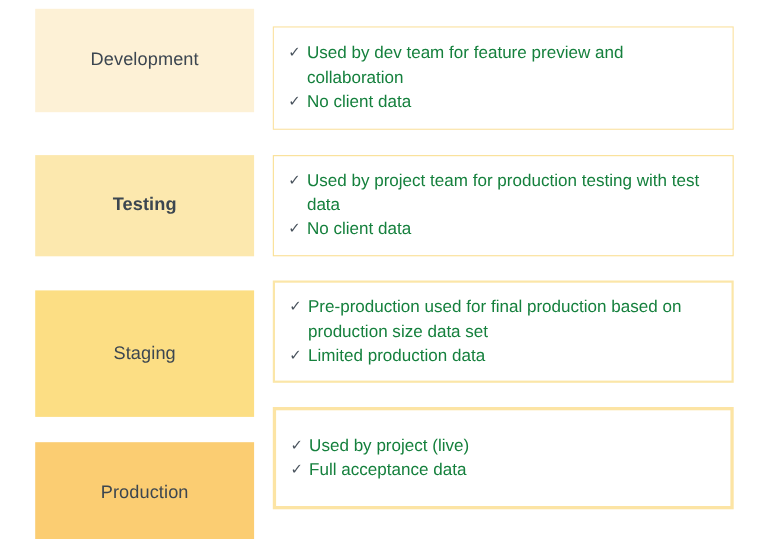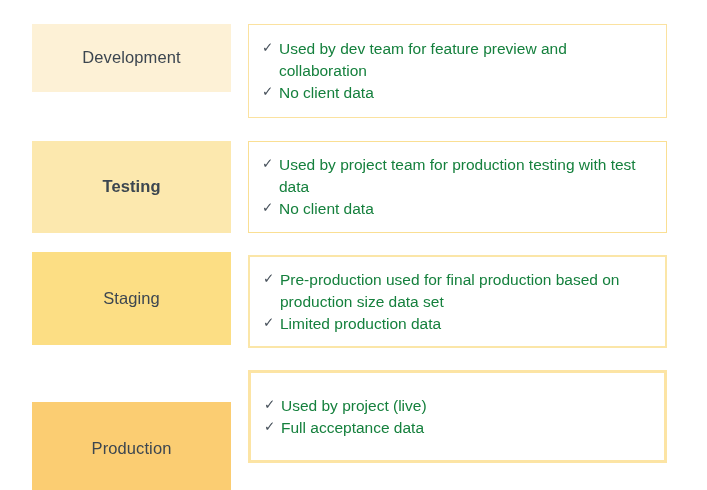--- a/index.html
+++ b/index.html
@@ -80,25 +80,25 @@
     margin-right: 3px;
     text-align: left;
   }
 
   .bullet-text {
     flex: 1 1 auto;
     color: #15803d;
   }
 
   
-  .row-0 .env-label  { top: 24px;  height: 68px; }
+  .row-0 .env-label  { top: 8px;  height: 94px; }
   .row-0 .env-detail { top: 24px;  height: 94px; }
   .row-1 .env-label  { top: 141px; height: 92px; }
   .row-1 .env-detail { top: 141px; height: 92px; }
-  .row-2 .env-label  { top: 252px; height: 93px; }
+  .row-2 .env-label  { top: 264px; height: 115px; }
   .row-2 .env-detail { top: 255px; height: 93px; }
   .row-3 .env-label  { top: 370px; height: 93px; }
   .row-3 .env-detail { top: 370px; height: 93px; }
 </style>
 </head>
 <body>
 
 <div id="env-table">
 
   <div class="env-row row-0">

